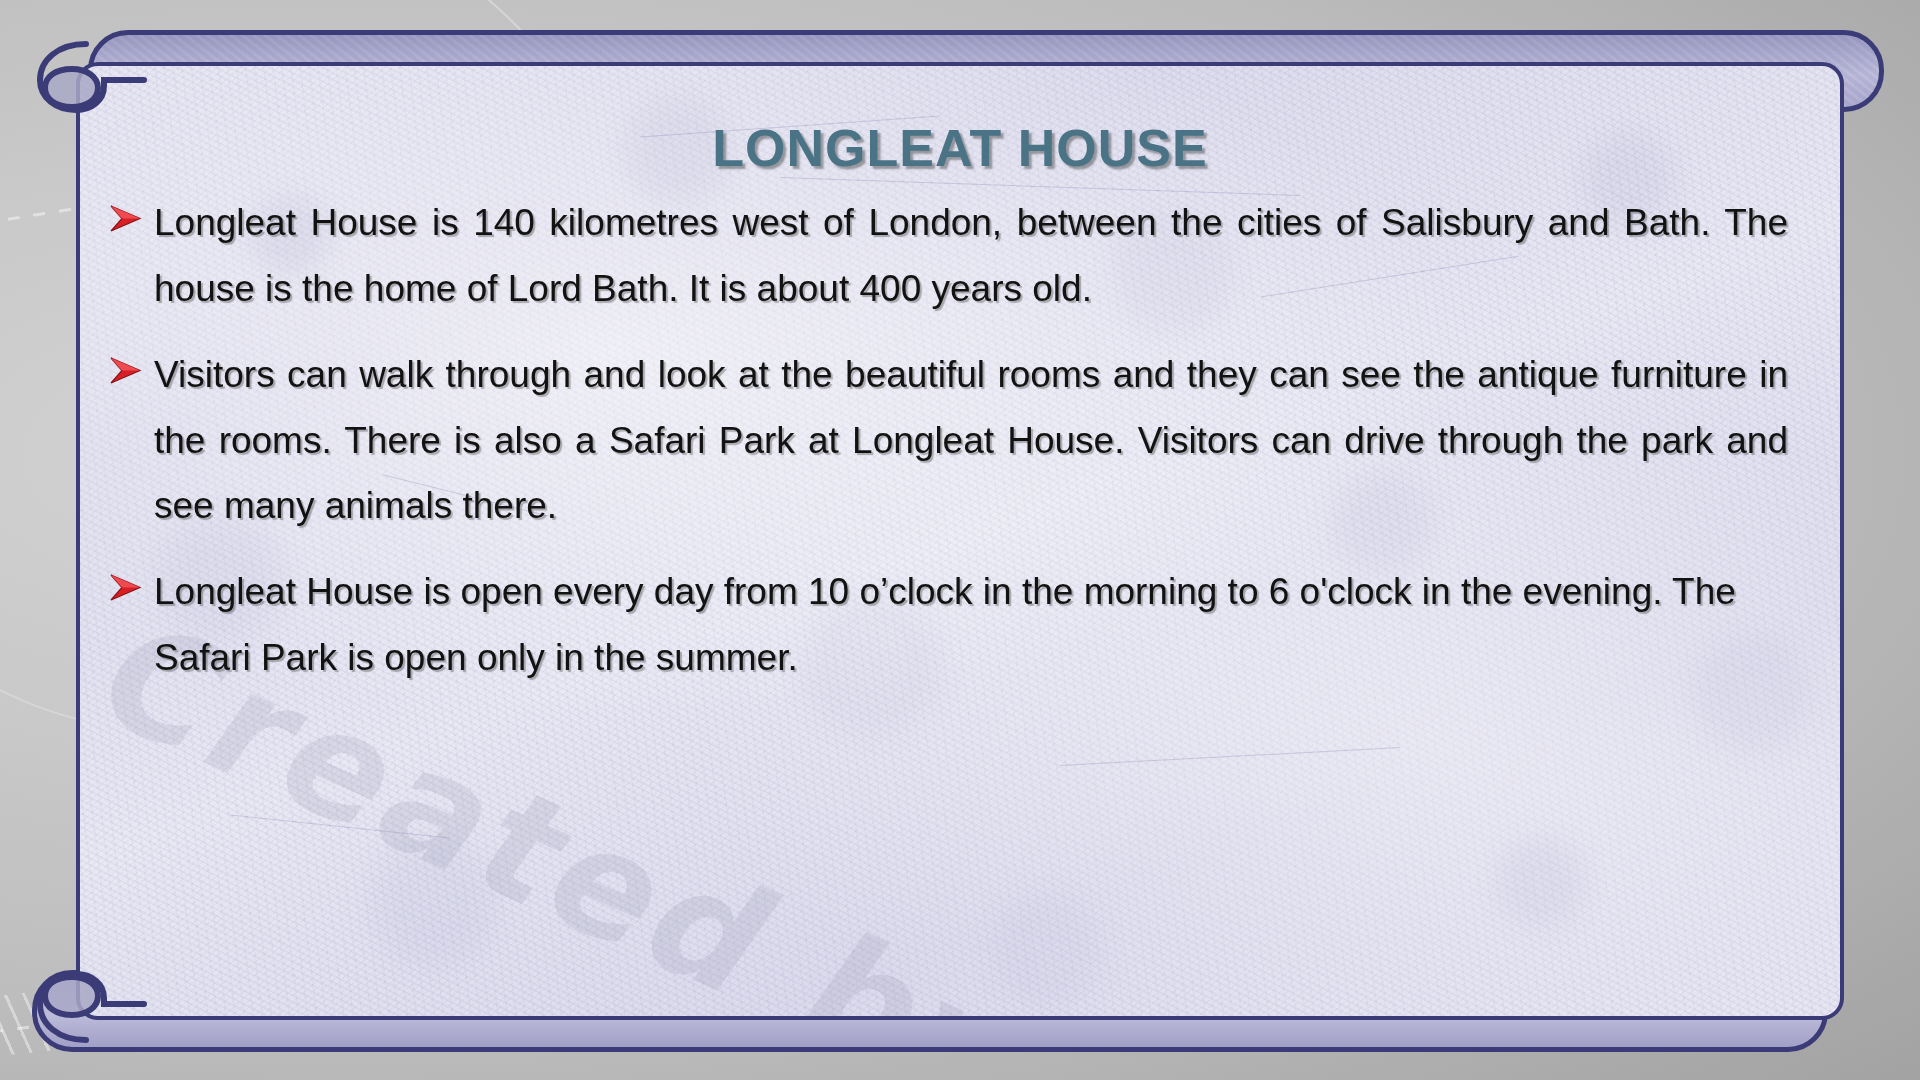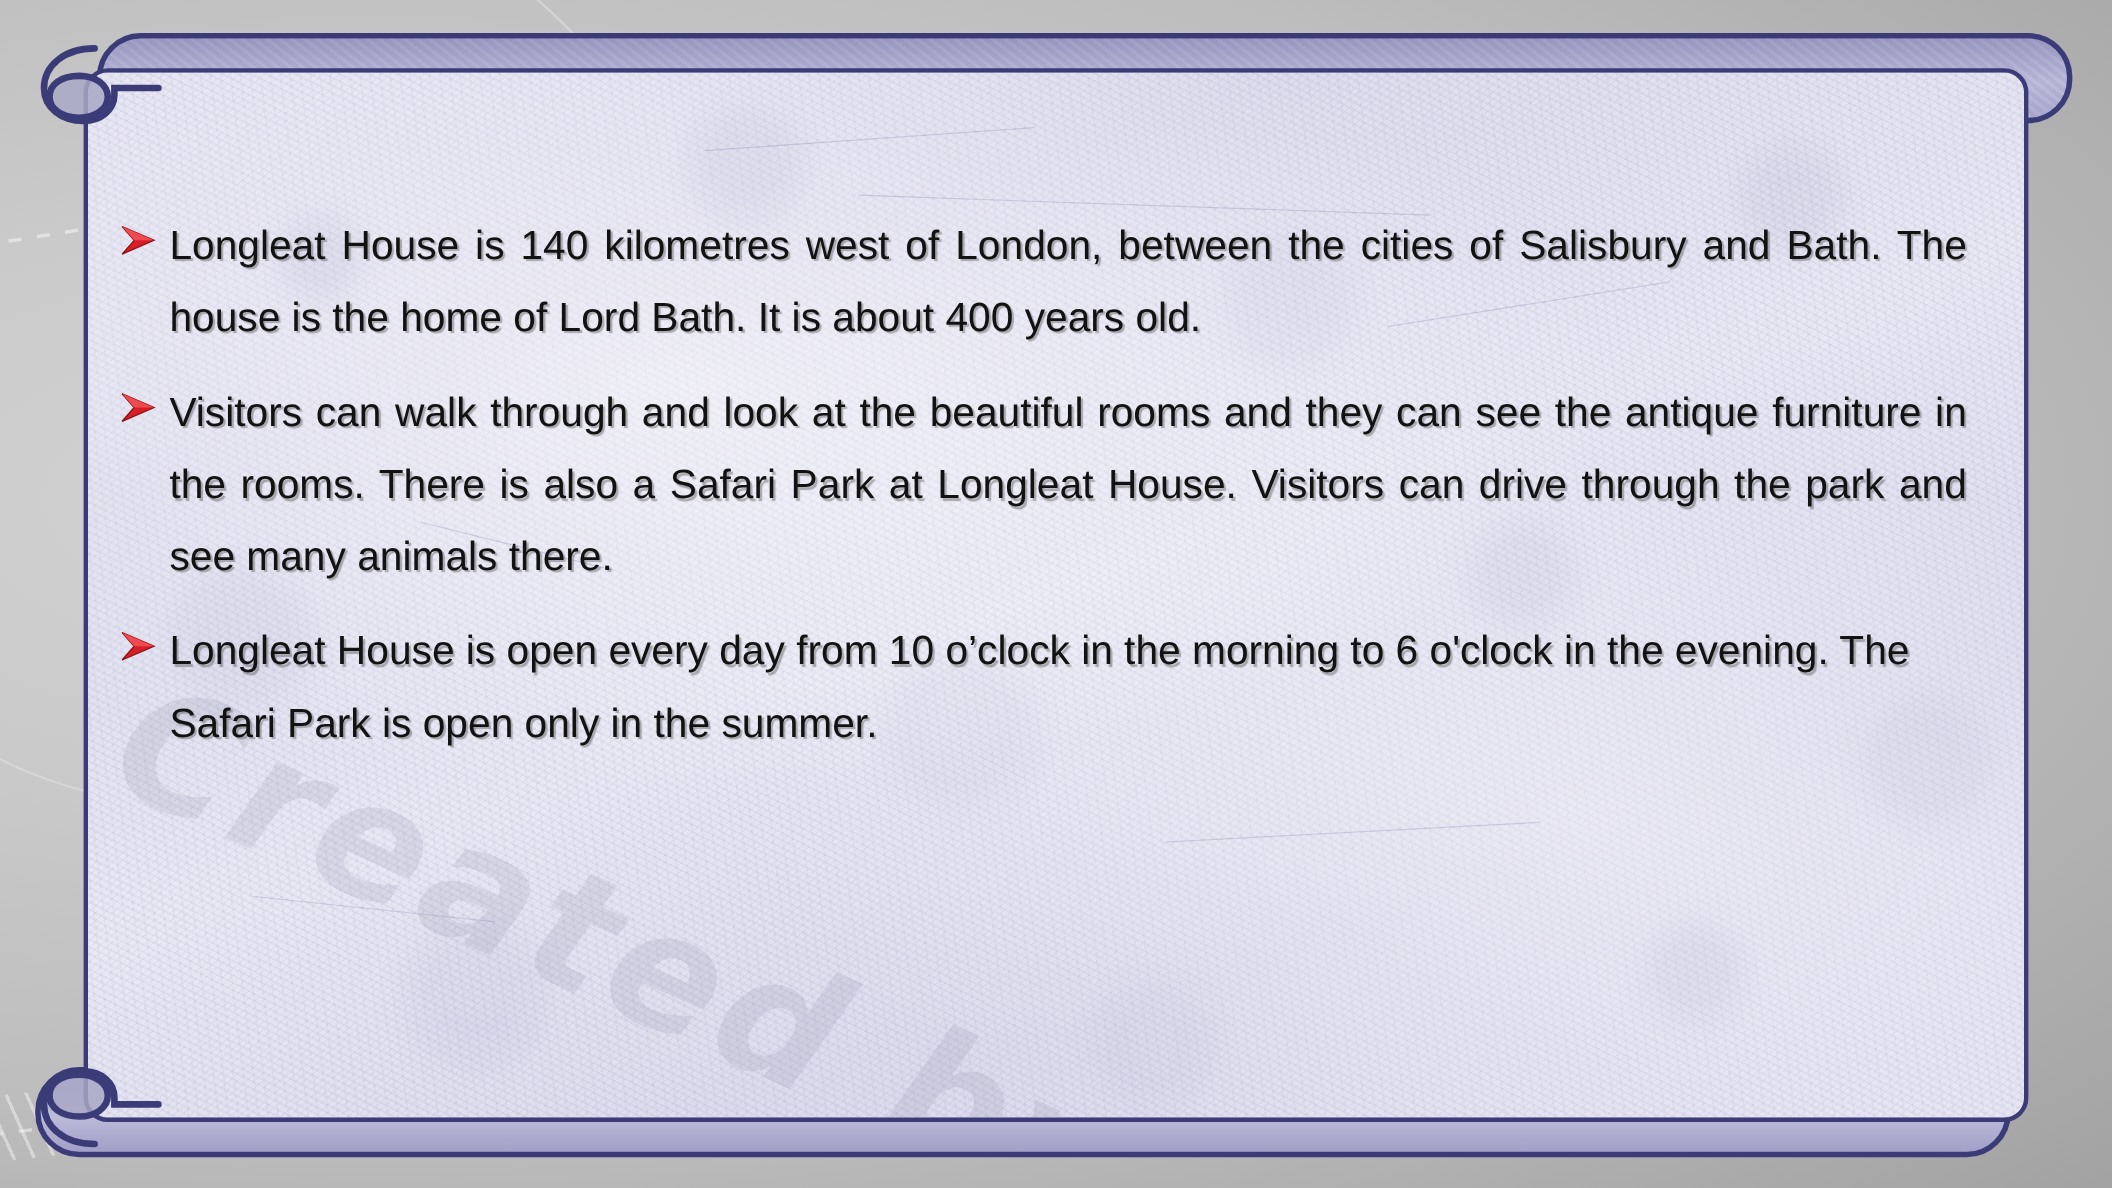--- a/index.html
+++ b/index.html
@@ -163,20 +163,21 @@
       <div class="scratch s2"></div>
       <div class="scratch s3"></div>
       <div class="scratch s4"></div>
       <div class="scratch s5"></div>
       <div class="scratch s6"></div>
 
       <div class="watermark">Created by Mr. A. Keng H. Caglar</div>
 
       <div id="content">
 
+        <div id="title">LONGLEAT HOUSE</div>
 
         <div id="bullets">
 
           <div class="bullet">
             <span class="marker">
               <svg width="34" height="30" viewBox="0 0 34 30" aria-hidden="true">
                 <path d="M2 2 L31 14.5 L2 27 L13 14.5 Z" fill="#d81f26" stroke="#8d1014" stroke-width="1.2"></path>
                 <path d="M2 2 L31 14.5 L13 14.5 Z" fill="#ef4a4f"></path>
               </svg>
             </span>

